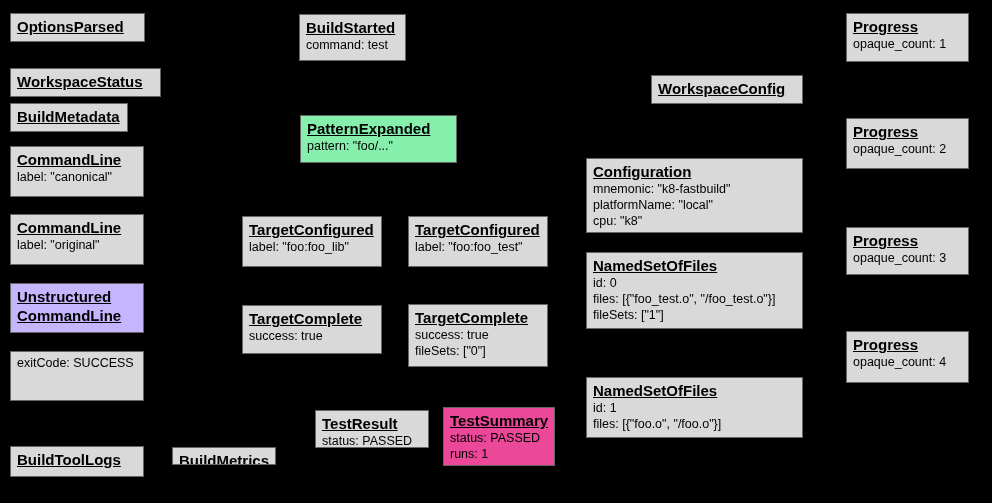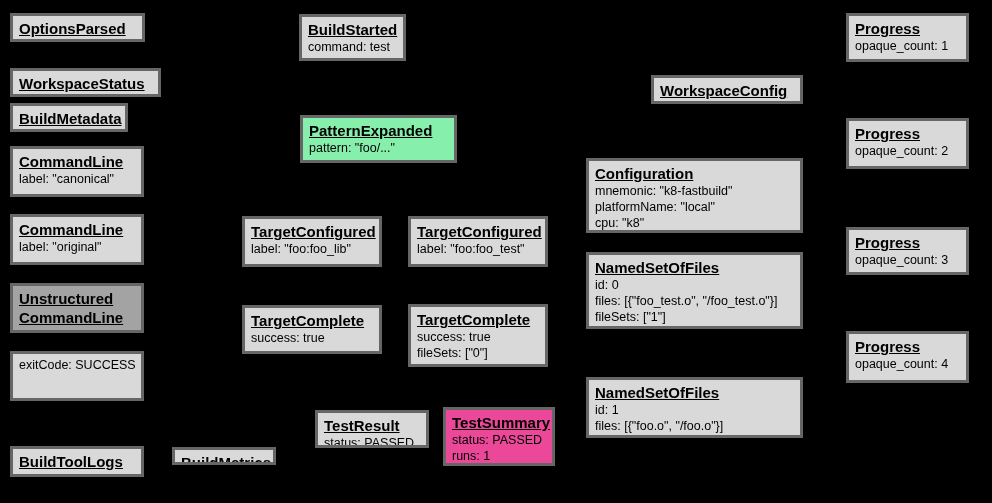--- a/index.html
+++ b/index.html
@@ -11,21 +11,21 @@
     position: relative;
     width: 992px;
     height: 503px;
     background: #000000;
     overflow: hidden;
     font-family: "Liberation Sans", sans-serif;
   }
   .node {
     position: absolute;
     background: #d9d9d9;
-    border: 3px solid #f97316;
+    border: 1px solid #f97316;
     box-sizing: border-box;
     color: #000000;
     padding: 3px 6px 2px 6px;
     overflow: hidden;
   }
   .node-title {
     font-size: 15px;
     font-weight: bold;
     text-decoration: underline;
     line-height: 19px;
@@ -51,21 +51,21 @@
       <div class="node-title">BuildMetadata</div>
     </div>
     <div class="node" style="left: 10px; top: 146px; width: 134px; height: 51px; background: rgb(217, 217, 217); border-color: rgb(102, 102, 102);">
       <div class="node-title">CommandLine</div>
       <div class="node-field">label: "canonical"</div>
     </div>
     <div class="node" style="left: 10px; top: 214px; width: 134px; height: 51px; background: rgb(217, 217, 217); border-color: rgb(102, 102, 102);">
       <div class="node-title">CommandLine</div>
       <div class="node-field">label: "original"</div>
     </div>
-    <div class="node" style="left: 10px; top: 283px; width: 134px; height: 50px; background: #a3a3a3; border-color: rgb(102, 102, 102);">
+    <div class="node" style="left: 10px; top: 283px; width: 134px; height: 50px; background: #c4b5fd; border-color: rgb(102, 102, 102);">
       <div class="node-title">Unstructured</div>
       <div class="node-title">CommandLine</div>
     </div>
     <div class="node" style="left: 10px; top: 351px; width: 134px; height: 50px; background: rgb(217, 217, 217); border-color: rgb(102, 102, 102);">
       <div class="node-field">exitCode: SUCCESS</div>
     </div>
     <div class="node" style="left: 10px; top: 446px; width: 134px; height: 31px; background: rgb(217, 217, 217); border-color: rgb(102, 102, 102);">
       <div class="node-title">BuildToolLogs</div>
     </div>
     <div class="node" style="left: 164px; top: 447px; width: 104px; height: 18px; background: rgb(217, 217, 217); border-color: rgb(102, 102, 102); margin-left: 8px;">

